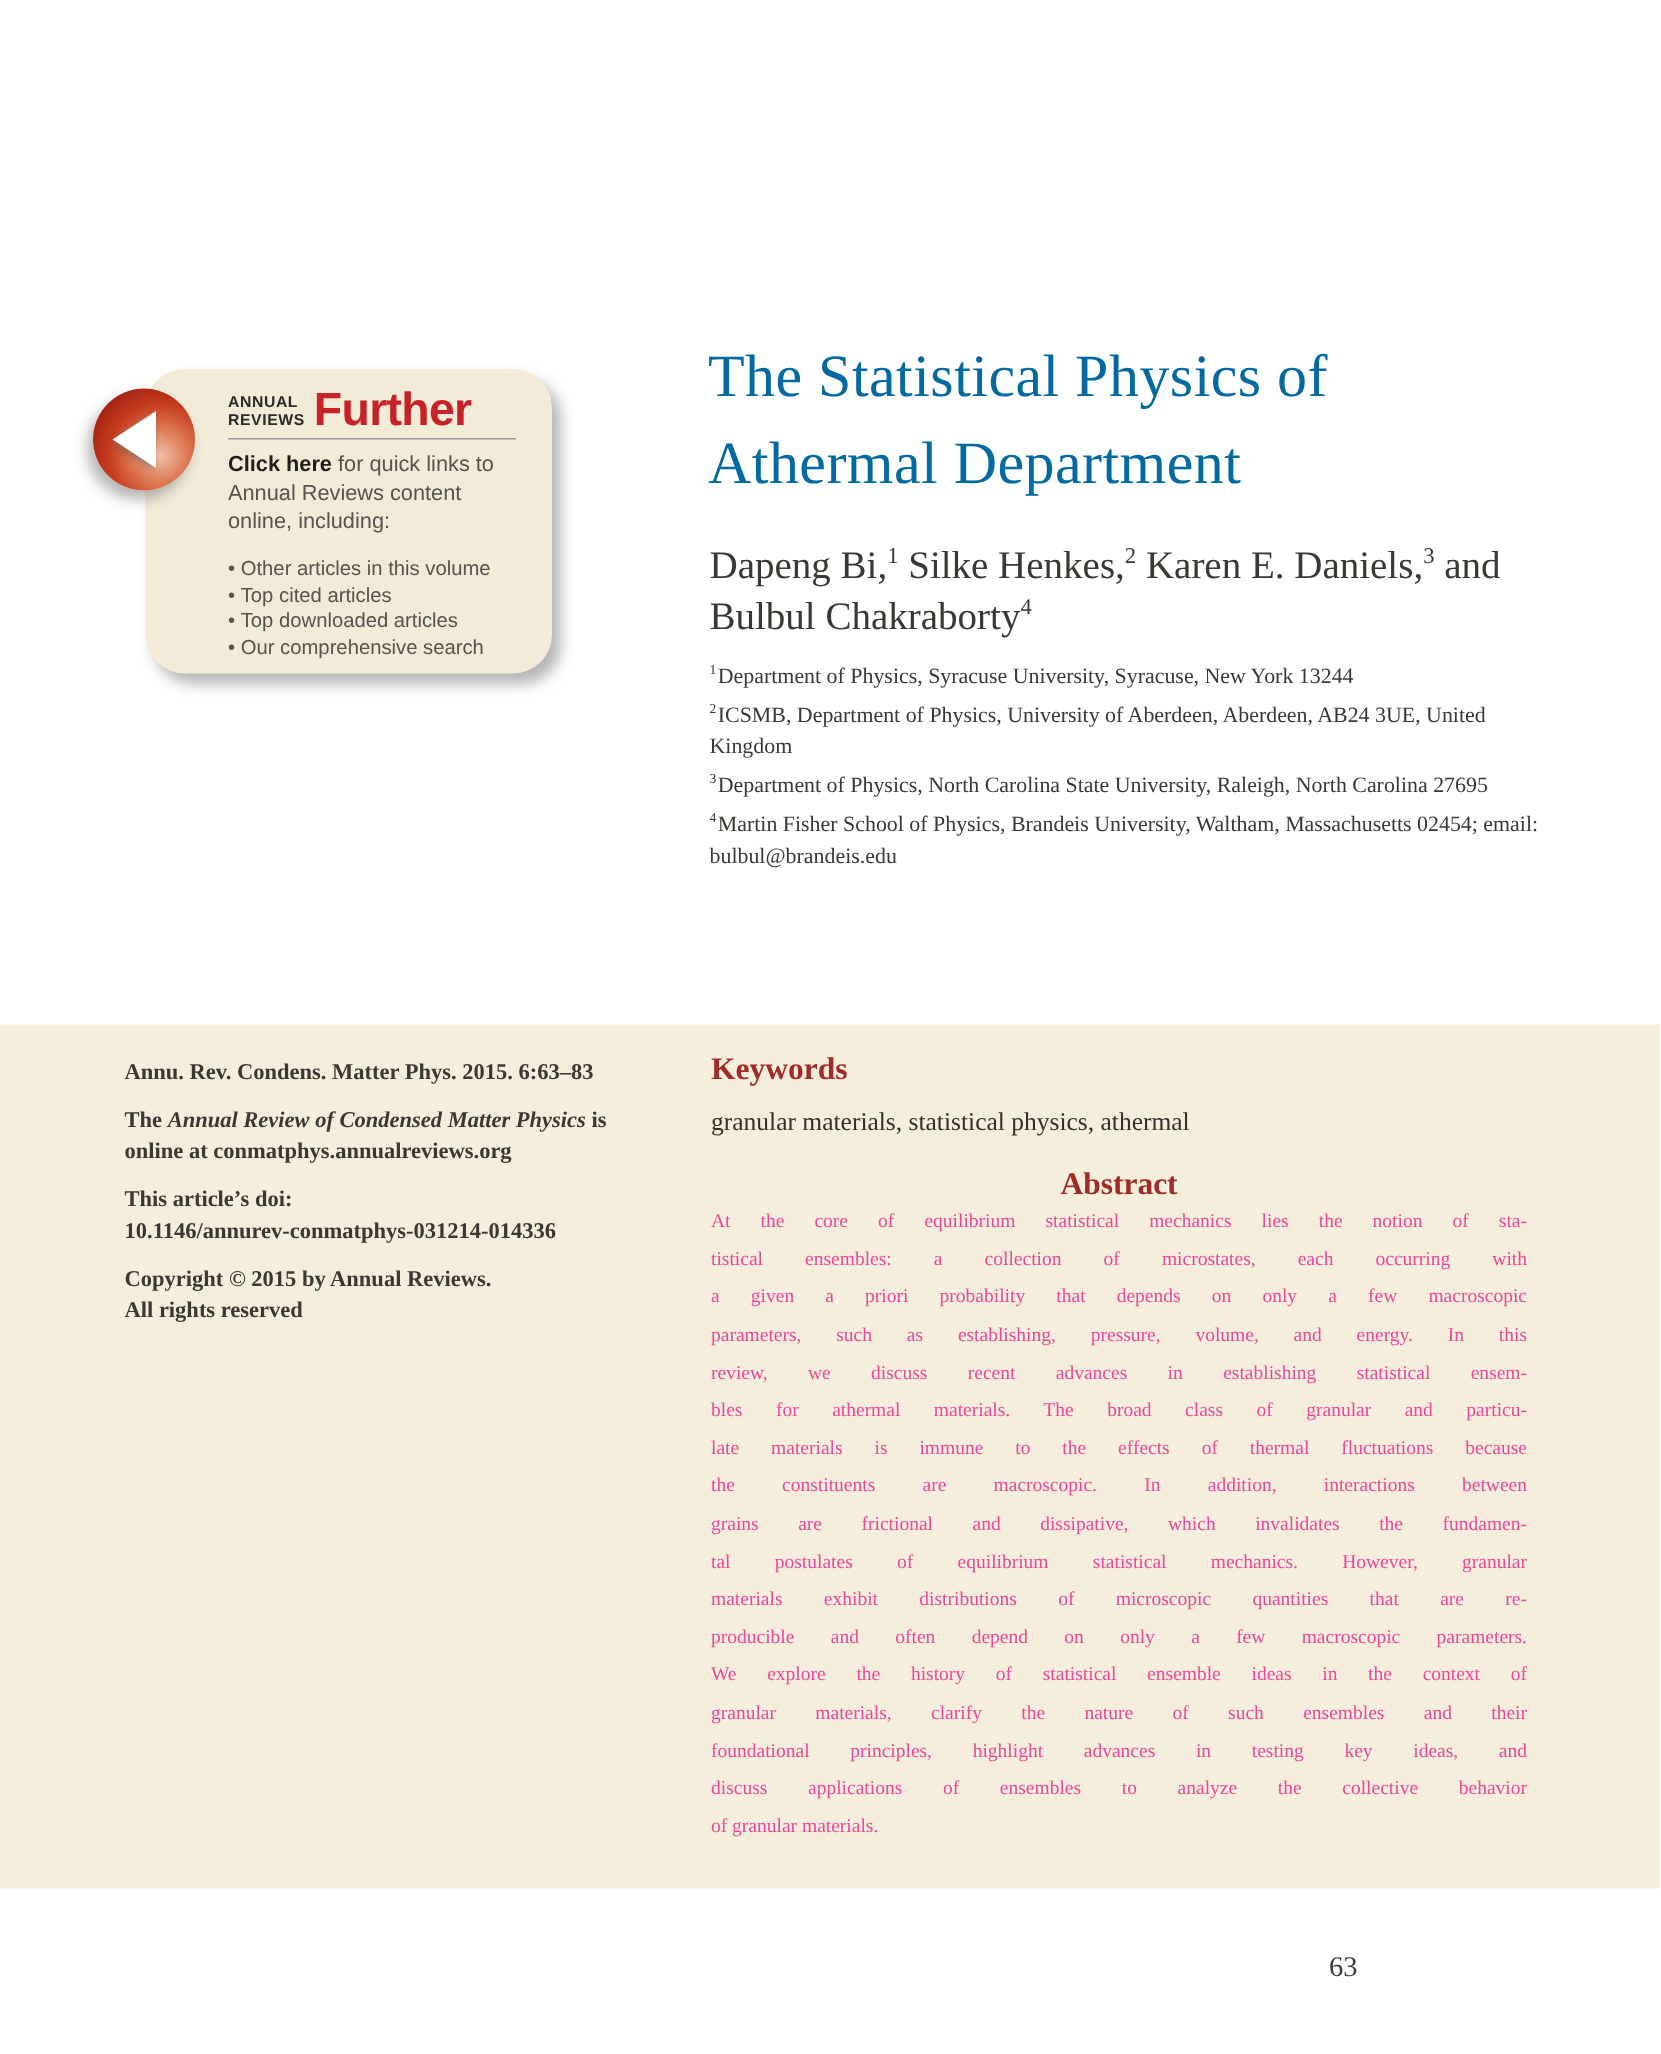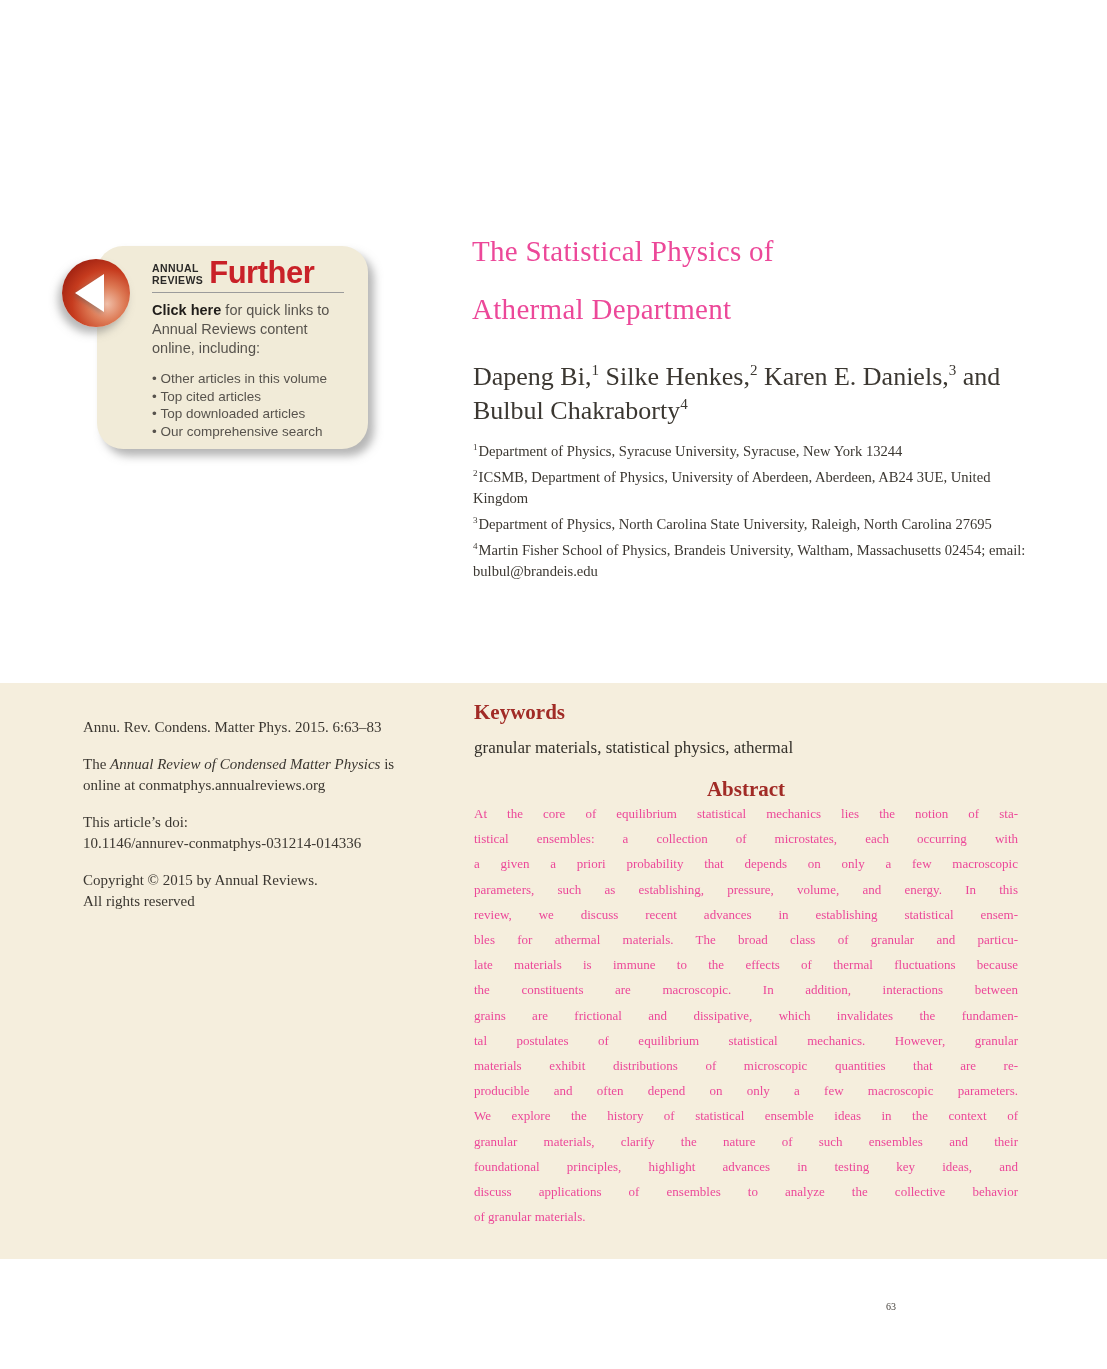--- a/index.html
+++ b/index.html
@@ -31,45 +31,45 @@
   .badge-tagline{margin:8px 0 0;font-family:"Liberation Sans", sans-serif;
               font-size:14.5px;line-height:19px;color:#57534d;}
   .click-here{font-weight:700;color:#201d1a;text-decoration:none;cursor:pointer;}
   .badge-bullets{list-style:none;margin:12px 0 0;padding:0;
               font-family:"Liberation Sans", sans-serif;
               font-size:13.5px;line-height:17.5px;color:#57534d;}
   .badge-bullets li::before{content:"\2022\00a0";color:#57534d;}
 
   
   .title{position:absolute;left:472px;top:222px;width:600px;margin:0;font-weight:400;
-         font-size:29px;line-height:58px;color:#ec4899;letter-spacing:.3px;}
+         font-size:40px;line-height:58px;color:#0369a1;letter-spacing:.3px;}
   .title .tline{display:block;}
   .authors{position:absolute;left:473px;top:360px;width:562px;margin:0;
          font-size:26px;line-height:34px;color:#3b3731;}
   .authors sup{font-size:58%;line-height:0;}
   .affils{position:absolute;left:473px;top:441px;width:556px;}
   .affil{margin:0 0 5px;font-size:14.6px;line-height:21px;color:#3b3731;}
   .affil sup{font-size:62%;line-height:0;margin-right:1px;}
 
   
   .sidebar{position:absolute;left:83px;top:701px;width:352px;
          font-size:15px;line-height:21px;color:#3b3731;}
-  .side-para{margin:16px 0 11px;}
+  .side-para{margin:4px 0 11px;font-weight:bold;}
   .side-para em{font-style:italic;}
 
   
   .main-col{position:absolute;left:474px;top:700px;width:544px;}
   .red-head{margin:0;font-size:21px;line-height:24px;font-weight:700;color:#a12b26;}
   .abstract-head{margin-top:17px;text-align:center;}
   .keywords{margin:12px 0 0;font-size:17px;line-height:24px;color:#33302a;}
   .abstract{font-size:13px;line-height:25.2px;color:#ec4899;}
   .abs-line{text-align:justify;text-align-last:justify;}
   .abs-line.last{text-align-last:left;}
 
-  .page-number{position:absolute;left:886px;top:1301px;font-size:10px;color:#3f3b35;}
+  .page-number{position:absolute;left:886px;top:1301px;font-size:19px;color:#3f3b35;}
 </style>
 </head>
 <body>
 
 <div id="page">
   <div class="band"></div>
 
   <div class="badge-card">
     <div class="badge-circle">
       <div class="badge-triangle"></div>

